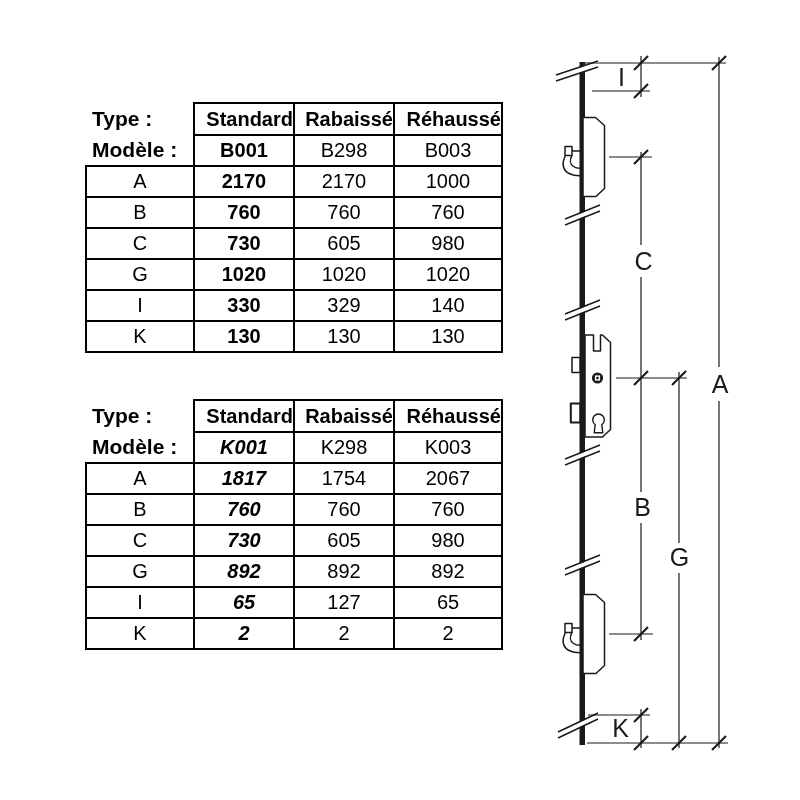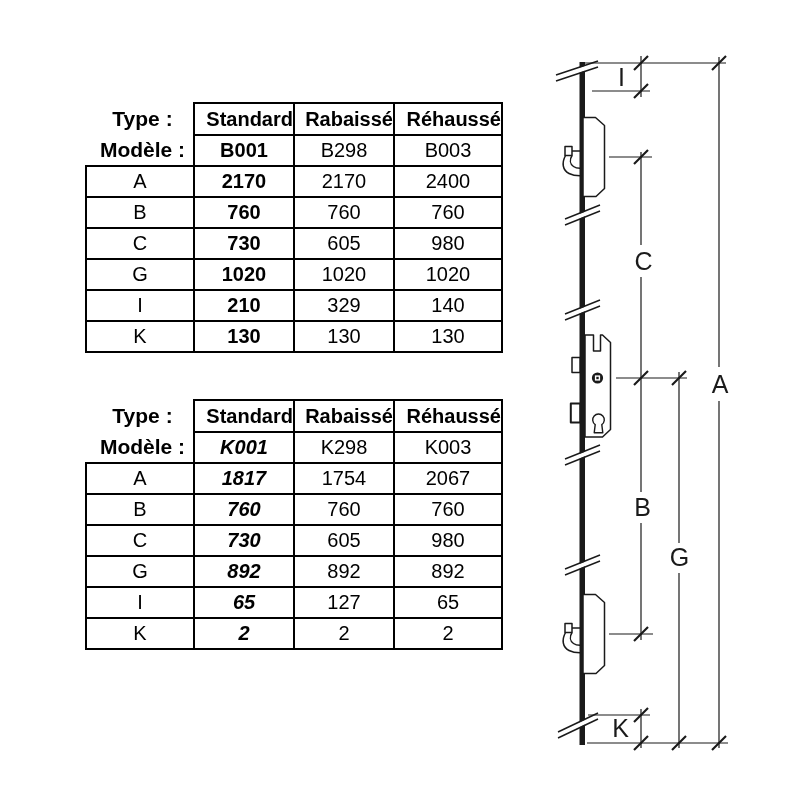--- a/index.html
+++ b/index.html
@@ -24,21 +24,21 @@
     border: 2px solid #000;
     text-align: center;
     vertical-align: middle;
     font-size: 20px;
     padding: 0;
     white-space: nowrap;
     overflow: hidden;
   }
   table.dims td.blank {
     border: none;
-    text-align: center;
+    text-align: left;
     padding-left: 6px;
     font-weight: bold;
     font-size: 21px;
     margin-left: 28px;
   }
   table.dims td.head { font-weight: bold; font-size: 20px; text-align: right; }
   table.dims td.std  { font-weight: bold; margin-top: 20px; }
   table.dims.ital td.std { font-style: italic; }
   #table-b { left: 85px; top: 102px; }
   #table-k { left: 85px; top: 399px; }
@@ -72,21 +72,21 @@
     <tr>
       <td class="blank">Modèle :</td>
       <td class="std">B001</td>
       <td>B298</td>
       <td>B003</td>
     </tr>
     <tr>
       <td>A</td>
       <td class="std">2170</td>
       <td>2170</td>
-      <td>2400</td>
+      <td>1000</td>
     </tr>
     <tr>
       <td>B</td>
       <td class="std">760</td>
       <td>760</td>
       <td>760</td>
     </tr>
     <tr>
       <td>C</td>
       <td class="std">730</td>
@@ -94,21 +94,21 @@
       <td>980</td>
     </tr>
     <tr>
       <td>G</td>
       <td class="std">1020</td>
       <td>1020</td>
       <td>1020</td>
     </tr>
     <tr>
       <td>I</td>
-      <td class="std">210</td>
+      <td class="std">330</td>
       <td>329</td>
       <td>140</td>
     </tr>
     <tr>
       <td>K</td>
       <td class="std">130</td>
       <td>130</td>
       <td>130</td>
     </tr>
   </tbody>

